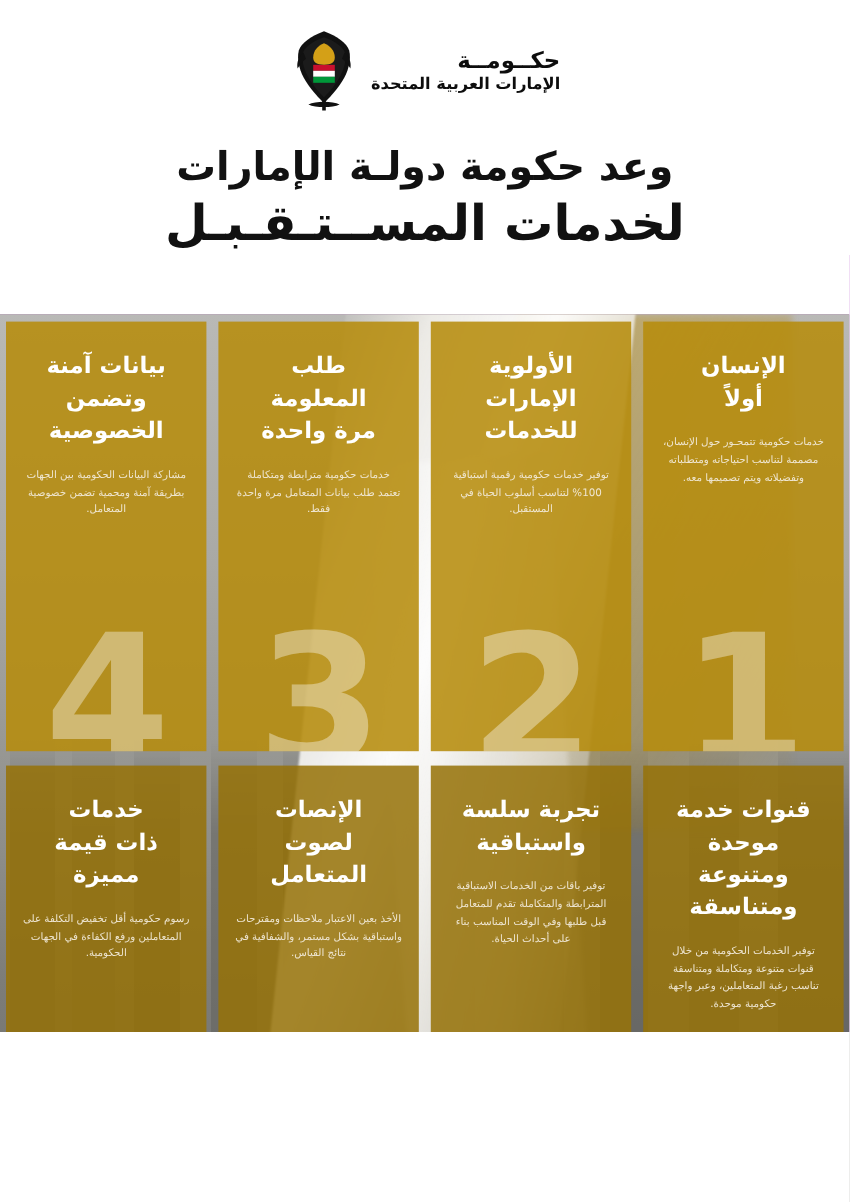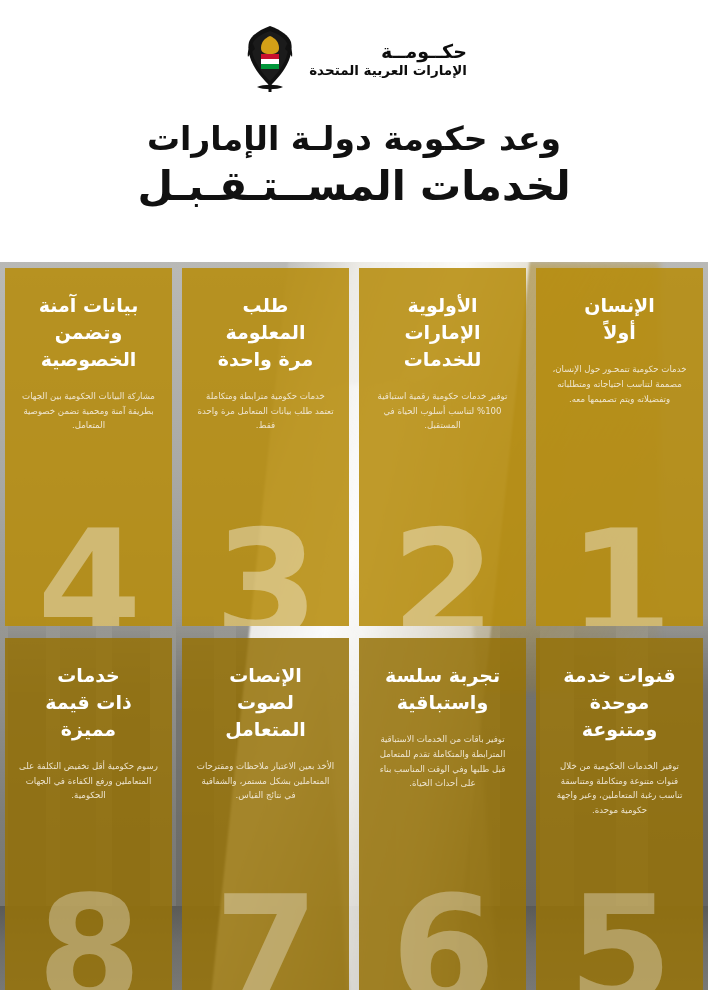--- a/index.html
+++ b/index.html
@@ -6,21 +6,21 @@
   html, body {
     width: 708px;
     height: 1002px;
     background: #ffffff;
     font-family: "DejaVu Sans", "Liberation Sans", sans-serif;
     overflow: hidden;
   }
   .page {
     position: relative;
     width: 708px;
-    height: 990px;
+    height: 860px;
     background: #f0abfc;
     overflow: hidden;
   }
 
   
   .header {
     position: absolute;
     top: 0; left: 0; right: 0;
     height: 262px;
     background: #ffffff;
@@ -277,41 +277,42 @@
         </div>
         <div class="c-desc">مشاركة البيانات الحكومية بين الجهات بطريقة آمنة ومحمية تضمن خصوصية المتعامل.</div>
         <div class="c-num">4</div>
       </div>
 
       <div class="cell dark row2">
         <div class="c-title">
           <div>قنوات خدمة</div>
           <div>موحدة</div>
           <div>ومتنوعة</div>
+          <div>ومتناسقة</div>
         </div>
         <div class="c-desc">توفير الخدمات الحكومية من خلال قنوات متنوعة ومتكاملة ومتناسقة تناسب رغبة المتعاملين، وعبر واجهة حكومية موحدة.</div>
         <div class="c-num">5</div>
       </div>
 
       <div class="cell dark row2">
         <div class="c-title">
           <div>تجربة سلسة</div>
           <div>واستباقية</div>
         </div>
         <div class="c-desc">توفير باقات من الخدمات الاستباقية المترابطة والمتكاملة تقدم للمتعامل قبل طلبها وفي الوقت المناسب بناء على أحداث الحياة.</div>
         <div class="c-num">6</div>
       </div>
 
       <div class="cell dark row2">
         <div class="c-title">
           <div>الإنصات</div>
           <div>لصوت</div>
           <div>المتعامل</div>
         </div>
-        <div class="c-desc">الأخذ بعين الاعتبار ملاحظات ومقترحات المتعاملين بشكل مستمر، والشفافية في نتائج القياس.</div>
+        <div class="c-desc">الأخذ بعين الاعتبار ملاحظات ومقترحات واستباقية بشكل مستمر، والشفافية في نتائج القياس.</div>
         <div class="c-num">7</div>
       </div>
 
       <div class="cell dark row2">
         <div class="c-title">
           <div>خدمات</div>
           <div>ذات قيمة</div>
           <div>مميزة</div>
         </div>
         <div class="c-desc">رسوم حكومية أقل تخفيض التكلفة على المتعاملين ورفع الكفاءة في الجهات الحكومية.</div>

